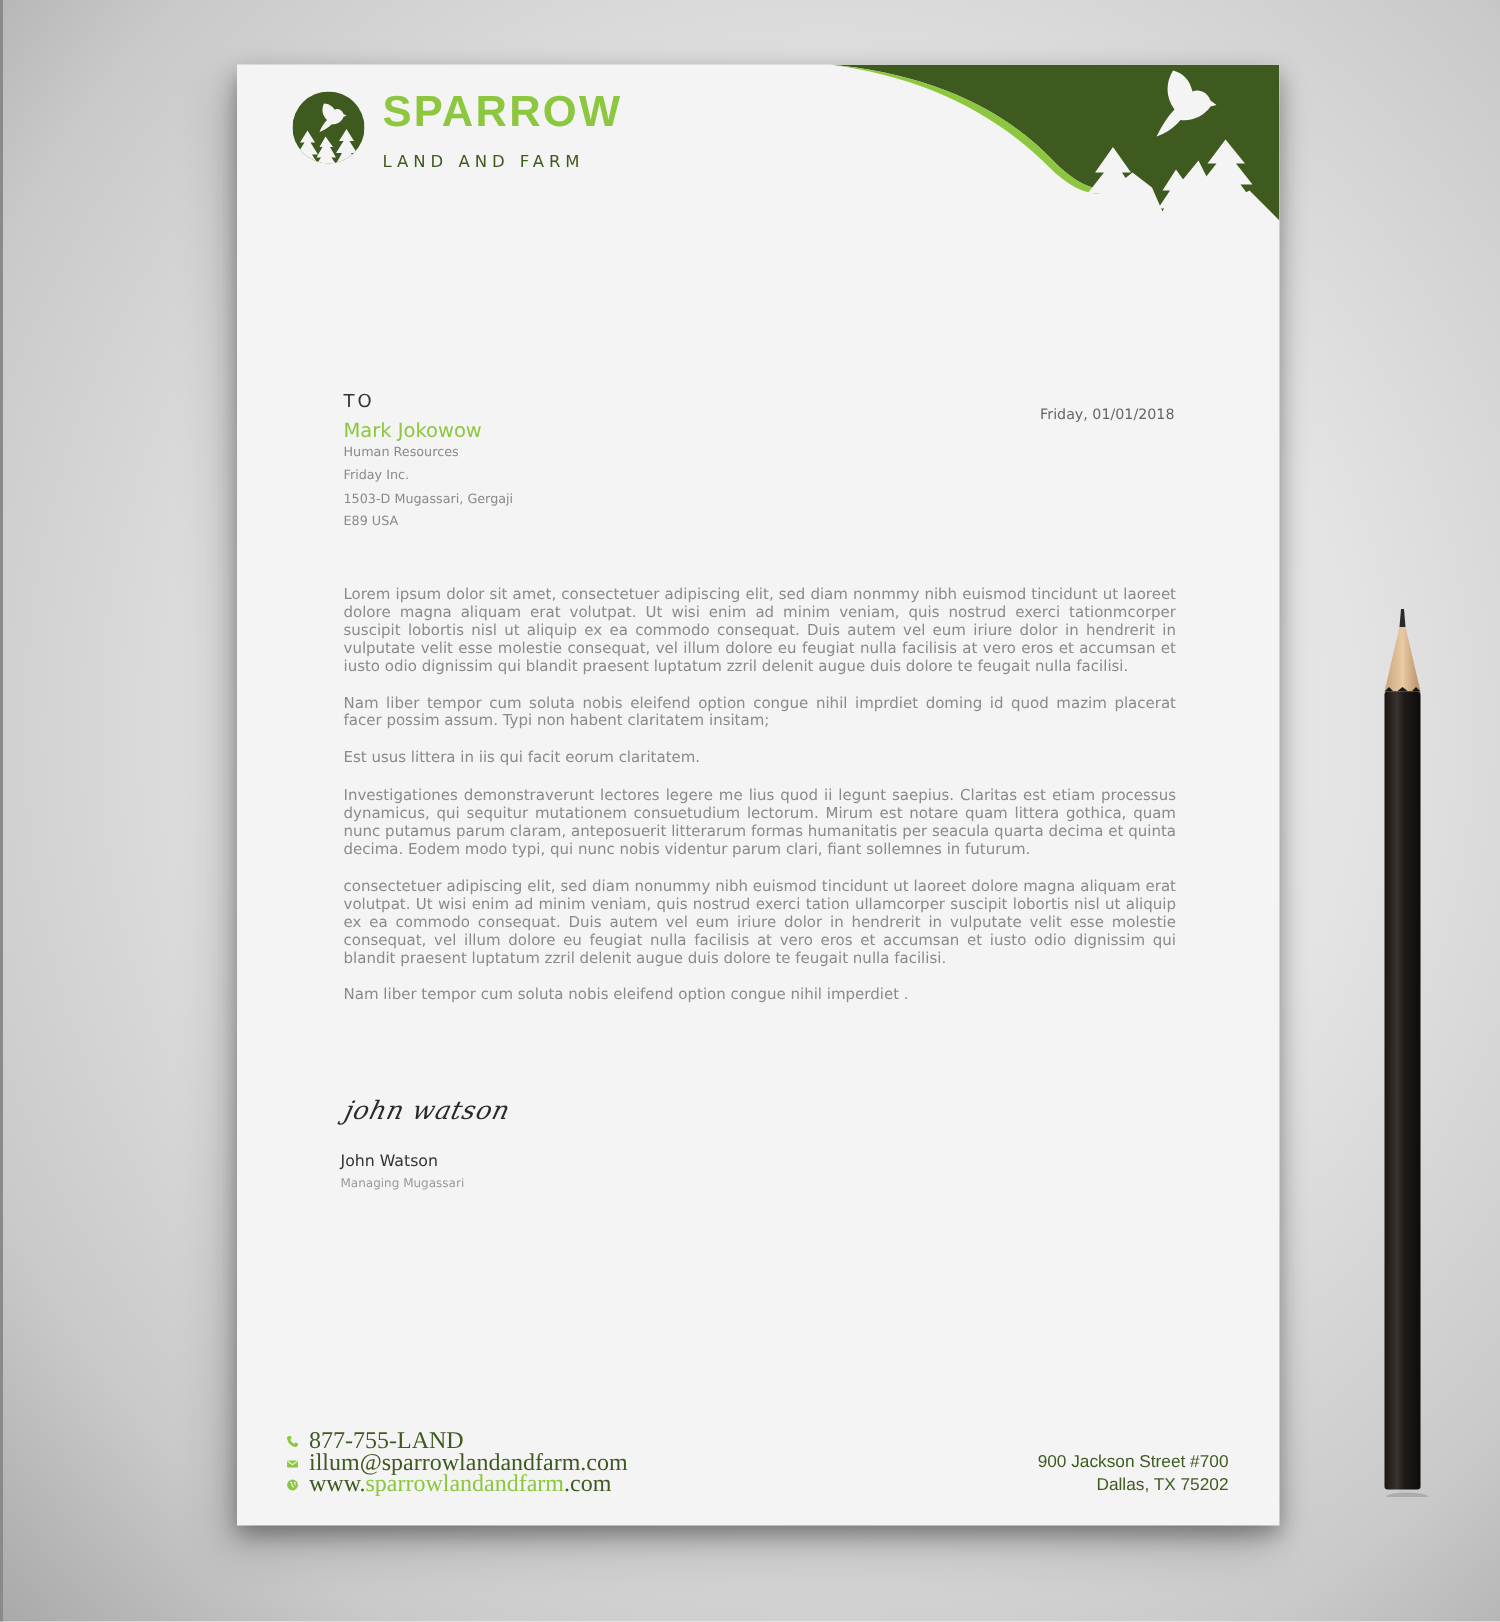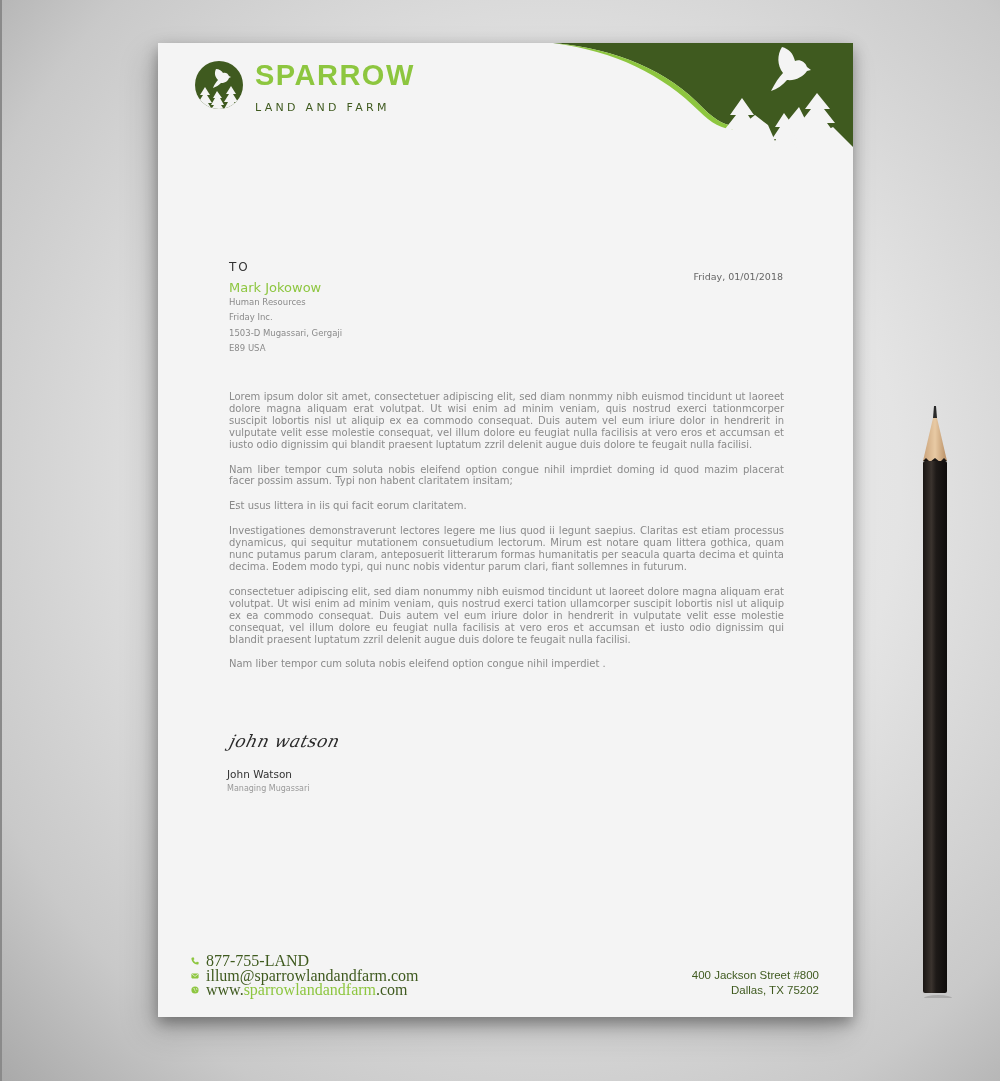--- a/index.html
+++ b/index.html
@@ -141,21 +141,21 @@
     <div class="contact-row">
       <svg class="contact-icon" viewBox="0 0 10 10">
         <circle cx="5" cy="5" r="4.5" fill="#8dc63f"></circle>
         <path d="M3,3 C4,2.5 5,3.5 4.5,4.5 C4,5.5 5.5,6 6,7 M6.5,2.5 C7.5,3.5 7.5,4.5 6.8,5" stroke="#f4f4f4" stroke-width="0.9" fill="none"></path>
       </svg>
       <span class="contact-text"><span>www.</span><span class="hl">sparrowlandandfarm</span><span>.com</span></span>
     </div>
   </div>
 
   <div class="address">
-    <div class="address-line">400 Jackson Street #800</div>
+    <div class="address-line">900 Jackson Street #700</div>
     <div class="address-line">Dallas, TX 75202</div>
   </div>
 </div>
 
 <svg class="pencil" viewBox="0 0 34 592">
   <defs>
     <linearGradient id="pb" x1="0" x2="1" y1="0" y2="0">
       <stop offset="0" stop-color="#1a1614"></stop>
       <stop offset="0.35" stop-color="#3a332e"></stop>
       <stop offset="0.55" stop-color="#1e1a18"></stop>

